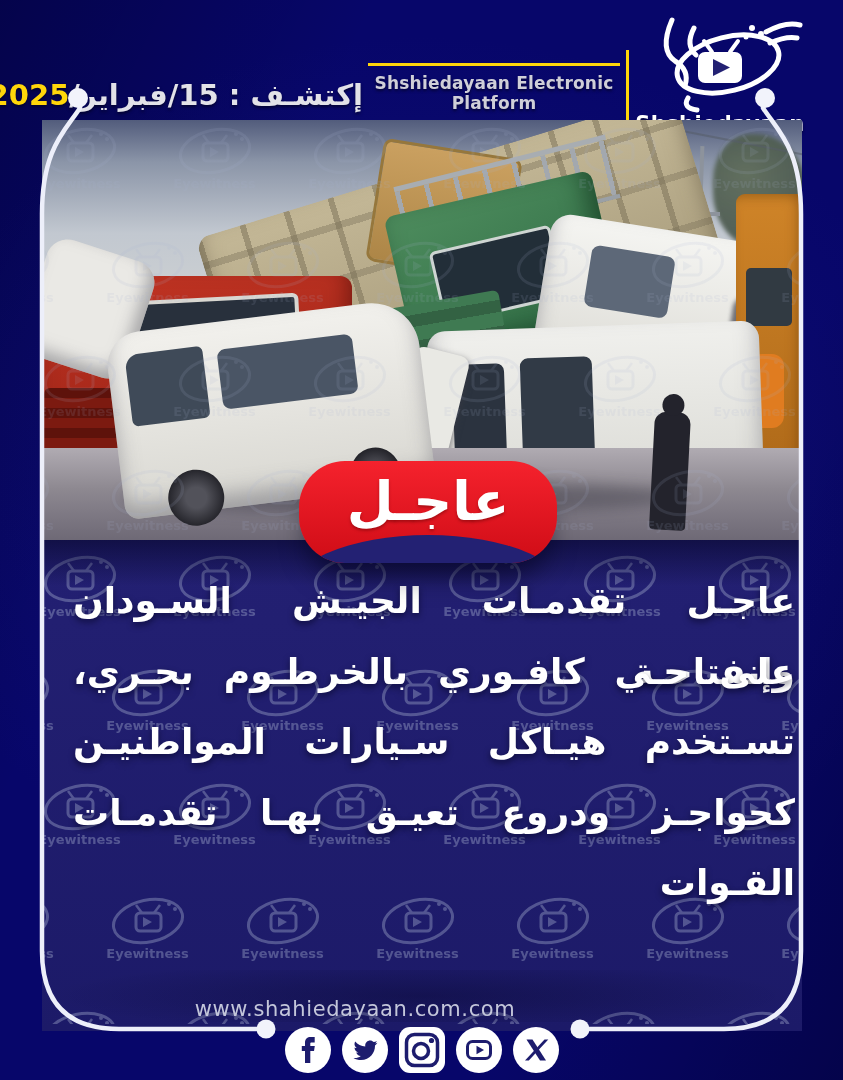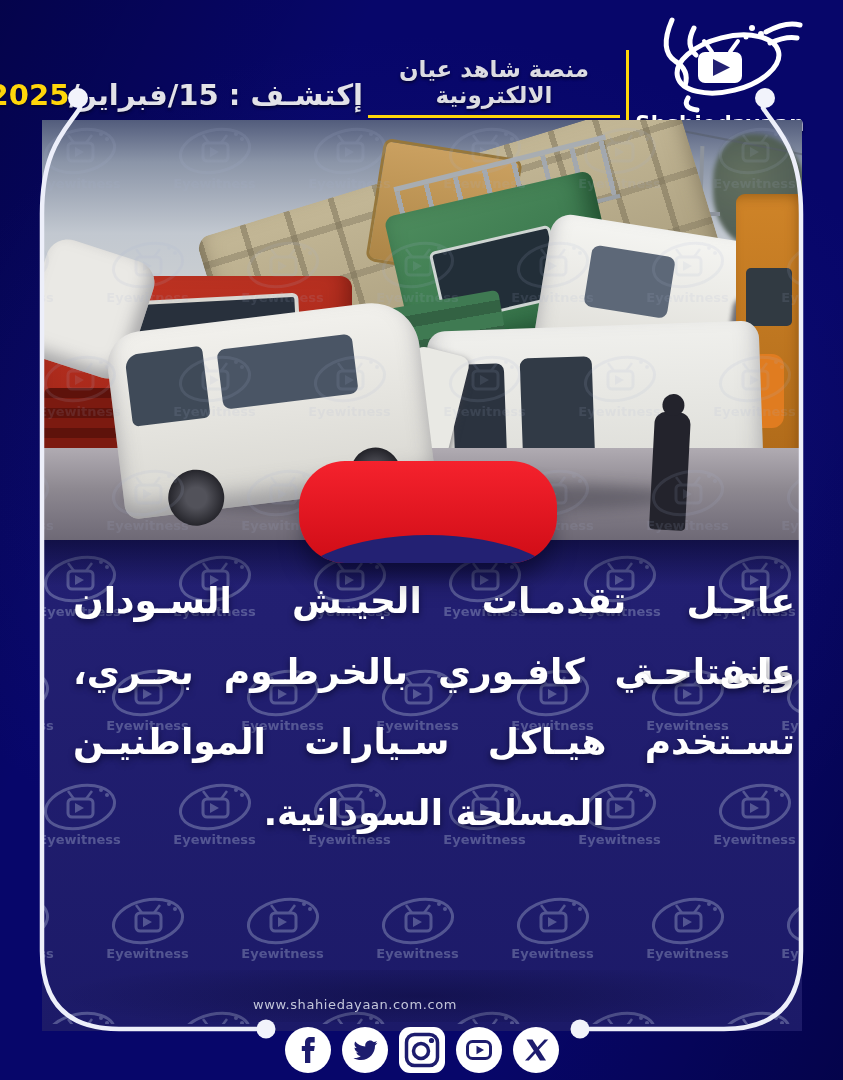--- a/index.html
+++ b/index.html
@@ -117,36 +117,35 @@
   .badge-label{font-size:54px;font-weight:bold;color:#fff;padding-bottom:22px;
     text-shadow:0 2px 3px rgba(80,0,0,.4);}
   .badge-wave{position:absolute;left:-14px;right:-14px;bottom:-34px;height:62px;background:#232173;
     border-radius:50% 50% 0 0 / 100% 100% 0 0;}
   
   .article{position:absolute;left:73px;top:566px;width:722px;direction:rtl;z-index:3;}
   .article .line{display:block;height:70.5px;line-height:70.5px;font-size:36px;font-weight:bold;color:#fff;
     text-align:justify;text-align-last:justify;text-shadow:0 3px 6px rgba(0,0,25,.55);overflow:visible;}
   .article .line.last{text-align-last:center;}
   
-  .site{position:absolute;left:0;width:710px;top:997px;text-align:center;font-size:13px;
+  .site{position:absolute;left:0;width:710px;top:997px;text-align:center;font-size:21px;
     color:#c3c6da;letter-spacing:.6px;z-index:3;}
   .social{position:absolute;top:1027px;left:50%;transform:translateX(-50%);display:flex;gap:11px;z-index:7;}
   .social .sicon{display:block;width:46px;height:46px;}
   
   .frame{position:absolute;left:0;top:0;z-index:5;pointer-events:none;}
 </style>
 </head>
 <body>
 
 <div class="canvas">
 
   <div class="date"><span>إكتشـف : </span><span>15/فبراير/</span><span class="yl">2025م</span></div>
 
   <div class="masthead">
-    <div class="m-ar">منصة شاهد عيان الالكترونية</div>
     <div class="m-rule"></div>
     <div class="m-en">Shshiedayaan Electronic Platform</div>
   </div>
 
   <div class="vline"></div>
 
   <div class="logo">
     <svg width="172" height="102" viewBox="0 0 172 102">
       <g stroke="#ffffff" stroke-width="5" fill="none" stroke-linecap="round">
         <ellipse cx="94" cy="52" rx="52" ry="27" transform="rotate(-14 94 52)"></ellipse>
@@ -687,28 +686,29 @@
             <circle cx="60" cy="8" r="2" fill="currentColor"></circle>
             <circle cx="66" cy="13" r="2" fill="currentColor"></circle>
           </svg></div>
       </div>
 
     <div class="shadow-under-photo"></div>
     <div class="shadow-mid"></div>
   </div>
 
   <div class="badge">
+    <span class="badge-label">عاجـل</span>
     <div class="badge-wave"></div>
   </div>
 
   <div class="article" id="article">
       <div class="line">عاجـل تقدمـات الجيـش السـودان وإنفتاحـة</div>
       <div class="line">على حـي كافـوري بالخرطـوم بحـري،</div>
       <div class="line">تسـتخدم هيـاكل سـيارات المواطنيـن</div>
-      <div class="line last">المسلحة السودانية.</div>
+      <div class="line">كحواجـز ودروع تعيـق بهـا تقدمـات القـوات</div>
     </div>
 
   <div class="site">www.shahiedayaan.com.com</div>
 
   <div class="social">
     <span class="sicon">
       <svg width="46" height="46" viewBox="0 0 46 46">
         <circle cx="23" cy="23" r="23" fill="#fff"></circle>
         <path fill="#1d1c6e" d="M26.5,15.5h3.2V10h-4.4c-3.6,0-5.3,2.7-5.3,5.7V19h-3.2v5.1h3.2V36h5.3V24.1h3.7l0.8-5.1h-4.5v-2.5C25.3,15.9 25.8,15.5 26.5,15.5z"></path>
       </svg>

